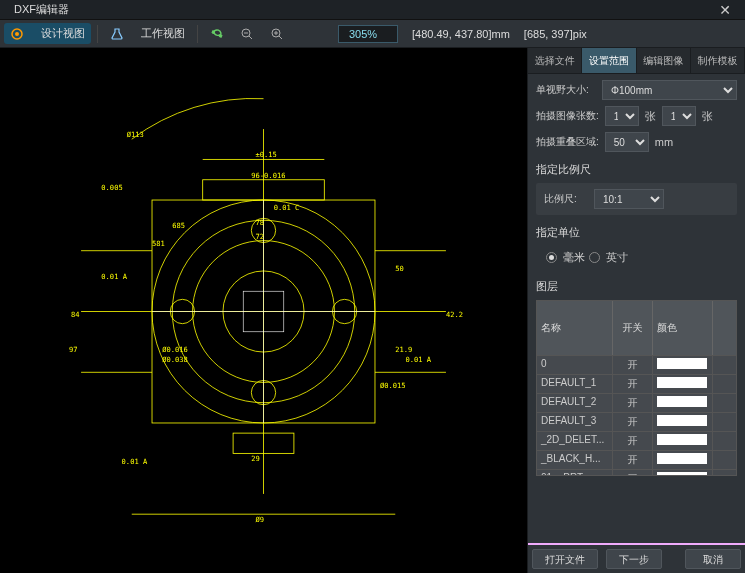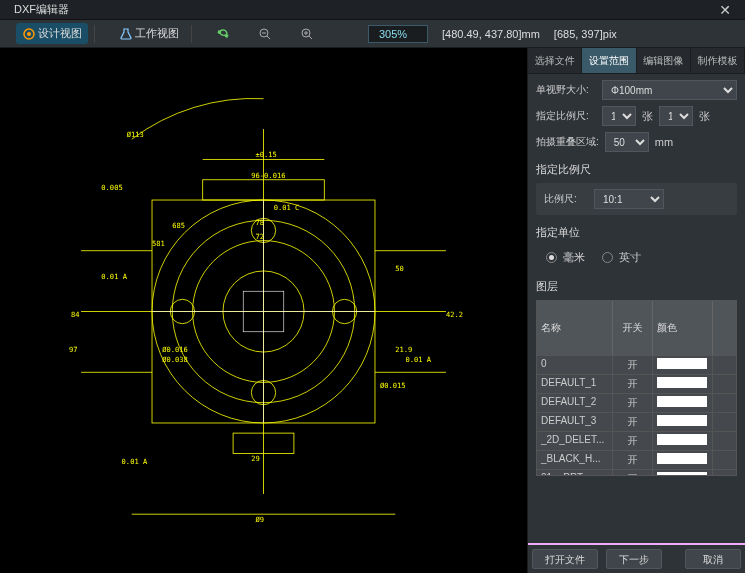--- a/index.html
+++ b/index.html
@@ -3,21 +3,21 @@
 <meta charset="utf-8">
 <style>
   * { box-sizing: border-box; margin: 0; padding: 0; }
   body { width: 745px; height: 573px; background: #2a2e32; font-family: Arial, sans-serif; font-size: 11px; color: #ccc; overflow: hidden; }
   
   .titlebar { height: 20px; background: #1e2226; display: flex; align-items: center; padding: 0 14px; border-bottom: 1px solid #111; }
   .titlebar .title { flex: 1; font-size: 11px; color: #ddd; }
   .titlebar .close { color: #ccc; font-size: 14px; cursor: pointer; }
   
   .toolbar { height: 28px; background: #2e3338; display: flex; align-items: center; padding: 0 4px; gap: 4px; border-bottom: 1px solid #1a1d20; }
-  .tb-btn { display: flex; align-items: center; gap: 2px; padding: 3px 6px; border-radius: 3px; color: #ddd; cursor: pointer; margin-left: 12px; }
+  .tb-btn { display: flex; align-items: center; gap: 17px; padding: 3px 6px; border-radius: 3px; color: #ddd; cursor: pointer; }
   .tb-btn.active { background: #1a4d66; }
   .tb-icon { width: 14px; height: 14px; display: inline-block; }
   .tb-sep { width: 1px; height: 18px; background: #444; margin: 0 2px; }
   .zoom-box { background: #1a1d20; padding: 2px 10px; border: 1px solid #3a5a6a; color: #8de; min-width: 60px; text-align: left; }
   .coord { color: #ddd; margin-left: 10px; }
   
   .main { display: flex; height: calc(100% - 48px); }
   
   .canvas-area { flex: 1; background: #000; position: relative; overflow: hidden; }
   .cad-drawing { position: absolute; inset: 0; }
@@ -33,21 +33,21 @@
   .section-title { font-size: 11px; color: #ddd; margin-bottom: 6px; }
   .section .sub { background: #383d42; padding: 6px 8px; border-radius: 2px; }
   .row { display: flex; align-items: center; gap: 6px; margin-bottom: 6px; }
   .row:last-child { margin-bottom: 0; }
   .row label { font-size: 10px; color: #ccc; min-width: 60px; }
   
   select, .btn { background: #3f454b; color: #ddd; border: 1px solid #50565c; font-size: 10px; padding: 2px 4px; height: 20px; }
   select { cursor: pointer; }
   .btn { cursor: pointer; padding: 3px 12px; border-radius: 2px; }
   
-  .radio-row { display: flex; gap: 17px; padding: 4px 10px; }
+  .radio-row { display: flex; gap: 4px; padding: 4px 10px; }
   .radio-opt { display: flex; align-items: center; gap: 6px; cursor: pointer; }
   .radio { width: 11px; height: 11px; border: 1px solid #888; border-radius: 50%; display: inline-flex; align-items: center; justify-content: center; }
   .radio.on::after { content: ""; width: 5px; height: 5px; background: #ddd; border-radius: 50%; }
   
   .layer-table { background: #45494e; border: 1px solid #555; }
   .layer-head { display: flex; background: #50555a; }
   .layer-head div { padding: 20px 4px; font-size: 10px; color: #ddd; border-right: 1px solid #666; }
   .layer-body { max-height: 120px; overflow-y: auto; }
   .layer-row { display: flex; border-top: 1px solid #555; }
   .layer-row div { padding: 2px 4px; font-size: 10px; color: #ccc; border-right: 1px solid #555; overflow: hidden; white-space: nowrap; }
@@ -187,21 +187,21 @@
       <div class="tab">制作模板</div>
     </div>
 
     <div class="panel-body">
       <div class="section">
         <div class="row">
           <label>单视野大小:</label>
           <select style="flex:1"><option>Φ100mm</option></select>
         </div>
         <div class="row">
-          <label>指定比例尺:</label>
+          <label>拍摄图像张数:</label>
           <select style="width:34px"><option>1</option></select>
           <span>张</span>
           <select style="width:34px"><option>1</option></select>
           <span>张</span>
         </div>
         <div class="row">
           <label>拍摄重叠区域:</label>
           <select style="width:44px"><option>50</option></select>
           <span>mm</span>
         </div>

